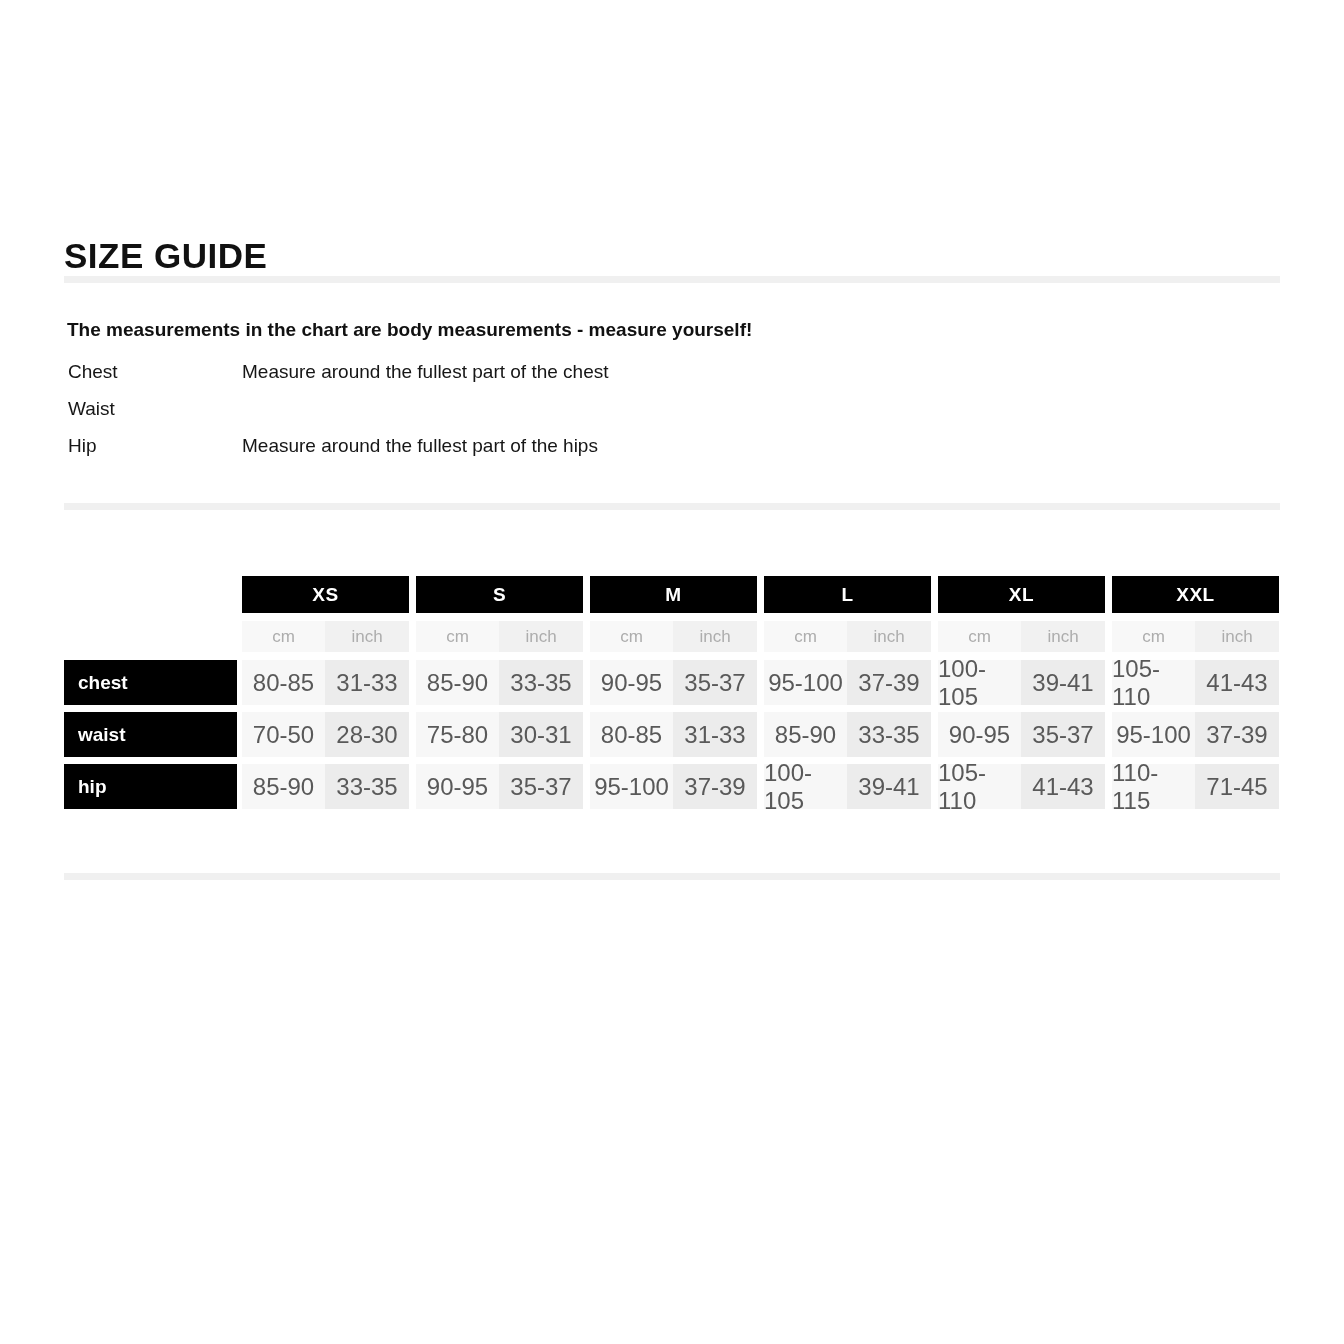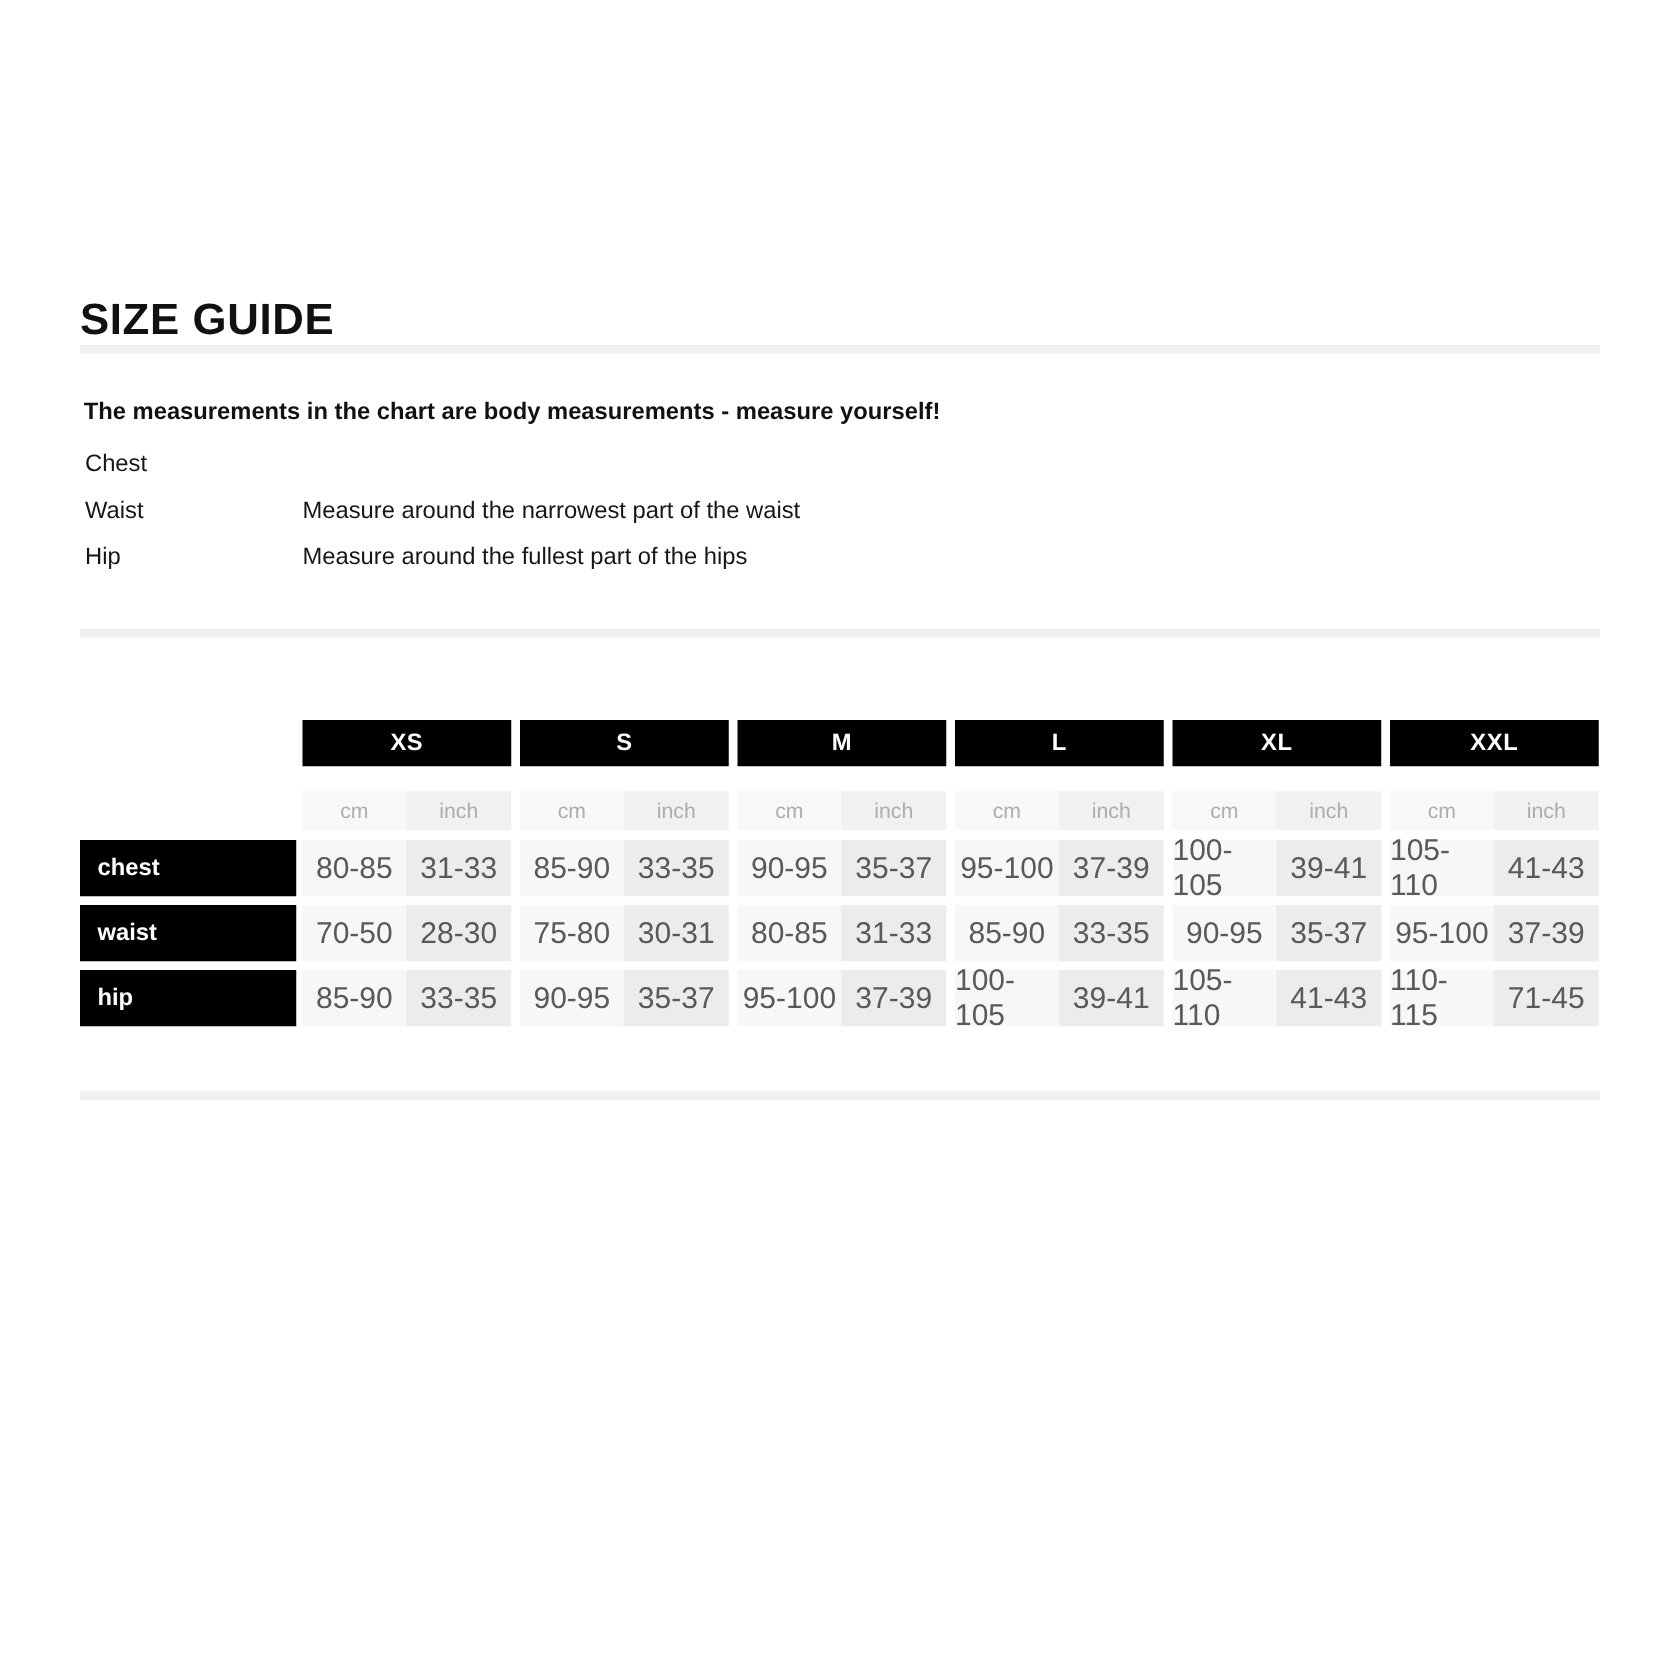--- a/index.html
+++ b/index.html
@@ -64,21 +64,21 @@
   .measure-label { width: 174px; flex: 0 0 174px; }
   .measure-desc  { flex: 1; }
 
   
   .size-table {
     position: absolute;
     left: 64px;
     top: 576px;
   }
   .t-row { display: flex; }
-  .t-row.sizes-row { margin-bottom: 20px; }
+  .t-row.sizes-row { margin-bottom: 8px; }
   .t-row.units-row { margin-bottom: 8px; }
   .t-row.data-row  { margin-bottom: 7px; }
 
   .corner-spacer {
     width: 178px;
     flex: 0 0 178px;
     height: 1px;
   }
   .size-head {
     width: 167px;
@@ -148,24 +148,24 @@
 
   <h1 class="page-title">SIZE GUIDE</h1>
 
   <div class="divider divider-1"></div>
 
   <div class="intro-heading">The measurements in the chart are body measurements - measure yourself!</div>
 
   <div class="measure-list">
       <div class="measure-item">
         <div class="measure-label">Chest</div>
+        <div class="measure-desc">Measure around the fullest part of the chest</div>
       </div>
       <div class="measure-item">
         <div class="measure-label">Waist</div>
-        <div class="measure-desc">Measure around the narrowest part of the waist</div>
       </div>
       <div class="measure-item">
         <div class="measure-label">Hip</div>
         <div class="measure-desc">Measure around the fullest part of the hips</div>
       </div>
     </div>
 
   <div class="divider divider-2"></div>
 
   <div class="size-table">

